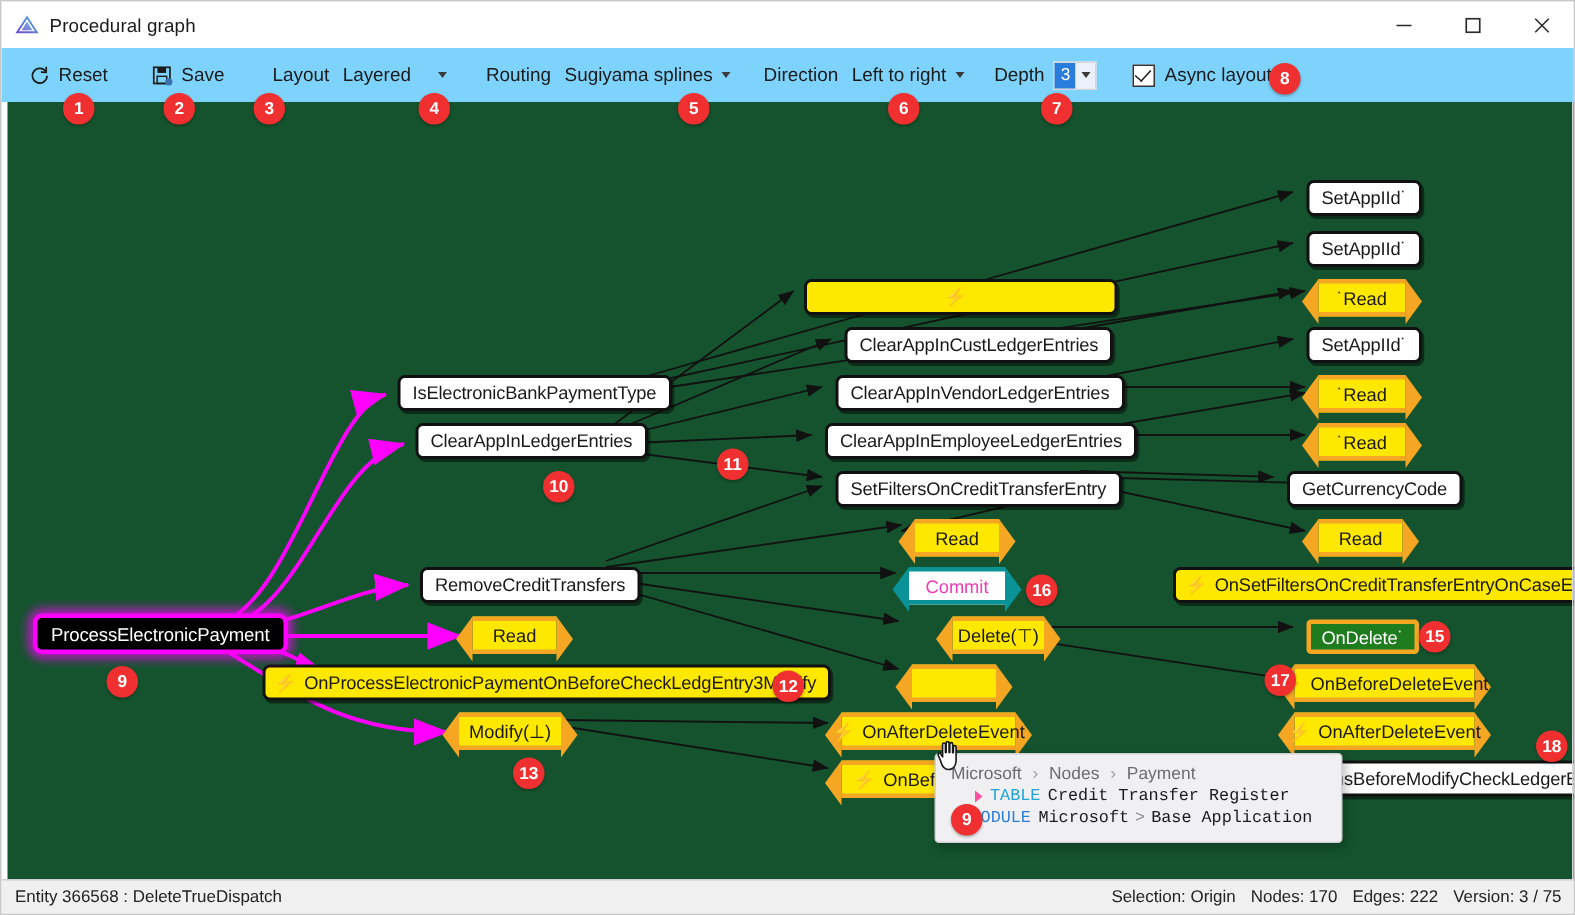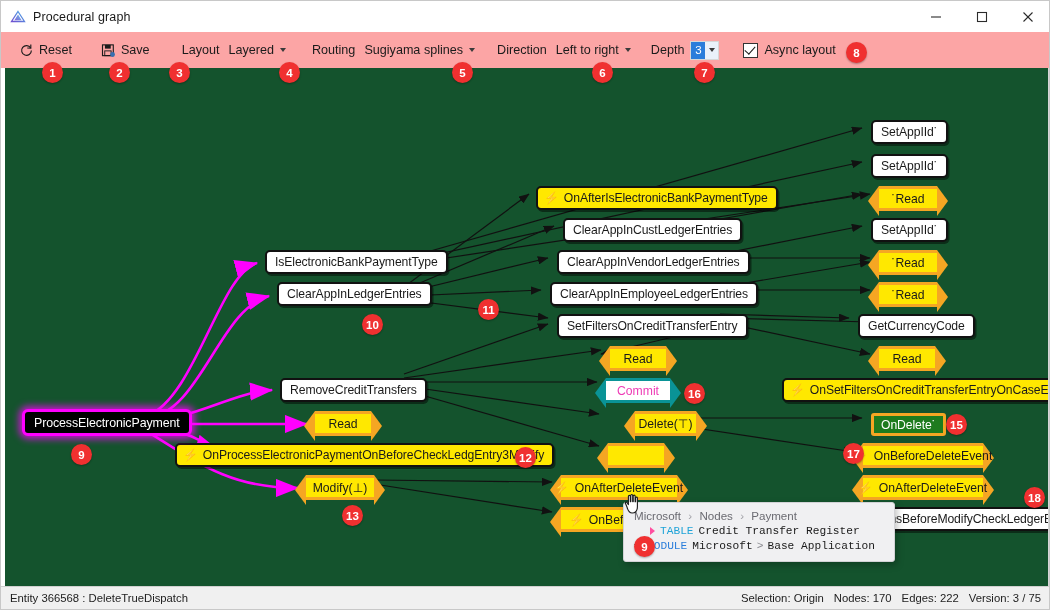--- a/index.html
+++ b/index.html
@@ -32,21 +32,21 @@
   .win-btns{margin-left:auto;display:flex;height:31px;}
   .win-btn{
     width:46px;height:31px;display:flex;align-items:center;justify-content:center;
     font-size:12px;color:#2b2b2b;
   }
   .win-btn svg{display:block;}
 
   
   .toolbar{
     position:absolute;left:0;top:31px;width:1050px;height:36px;
-    display:flex;align-items:center;background:#fca5a5;
+    display:flex;align-items:center;background:#7dd3fc;
     font-size:12.6px;color:#1b1b1b;
   }
   .tb-item{display:flex;align-items:center;height:26px;padding:0 2px;}
   .tb-icon{width:15px;height:15px;margin-right:5px;display:block;}
   .tb-label{white-space:nowrap;}
   .tb-static{color:#1b1b1b;white-space:nowrap;}
   .tb-combo{
     display:flex;align-items:center;white-space:nowrap;color:#1b1b1b;
   }
   .caret{
@@ -249,21 +249,21 @@
       <svg class="tb-icon" viewBox="0 0 16 16">
         <rect x="1.6" y="2" width="11.5" height="11.5" fill="none" stroke="#1b1b1b" stroke-width="1.2"></rect>
         <rect x="4.2" y="2" width="6.2" height="4" fill="#1b1b1b"></rect>
         <rect x="4" y="8.4" width="6.8" height="5.1" fill="none" stroke="#1b1b1b" stroke-width="1"></rect>
         <circle cx="12.3" cy="12.3" r="2.6" fill="#3a6fb0"></circle>
       </svg>
       <span class="tb-label">Save</span>
     </div>
 
     <span class="tb-static" style="margin-left:30px;">Layout</span>
-    <div class="tb-combo" style="margin-left:9px;">
+    <div class="tb-combo" style="margin-left:9px;gap:12px;">
       <span>Layered</span>
       <i class="caret"></i>
     </div>
 
     <span class="tb-static" style="margin-left:26px;">Routing</span>
     <div class="tb-combo" style="margin-left:9px;">
       <span>Sugiyama splines</span>
       <i class="caret"></i>
     </div>
 
@@ -353,21 +353,20 @@
         <div class="node n-rect" style="left: 866px; top: 86px; min-width: 74px;">
           <span>SetAppIId˙</span>
         </div>
         <div class="hexwrap" style="left: 874px; top: 118px;">
           <div class="hex" style="width: 58px;">
             <span class="hex-in"><span>˙Read</span></span>
           </div>
         </div>
         <div class="node n-event" style="left: 531px; top: 118px; min-width: 209px;">
           <span class="bolt">⚡</span>
-          <span>OnAfterIsElectronicBankPaymentType</span>
         </div>
         <div class="node n-rect" style="left: 866px; top: 150px; min-width: 74px;">
           <span>SetAppIId˙</span>
         </div>
         <div class="node n-rect" style="left: 558px; top: 150px; min-width: 152px;">
           <span>ClearAppInCustLedgerEntries</span>
         </div>
         <div class="node n-rect" style="left: 260px; top: 182px; min-width: 155px;">
           <span>IsElectronicBankPaymentType</span>
         </div>

